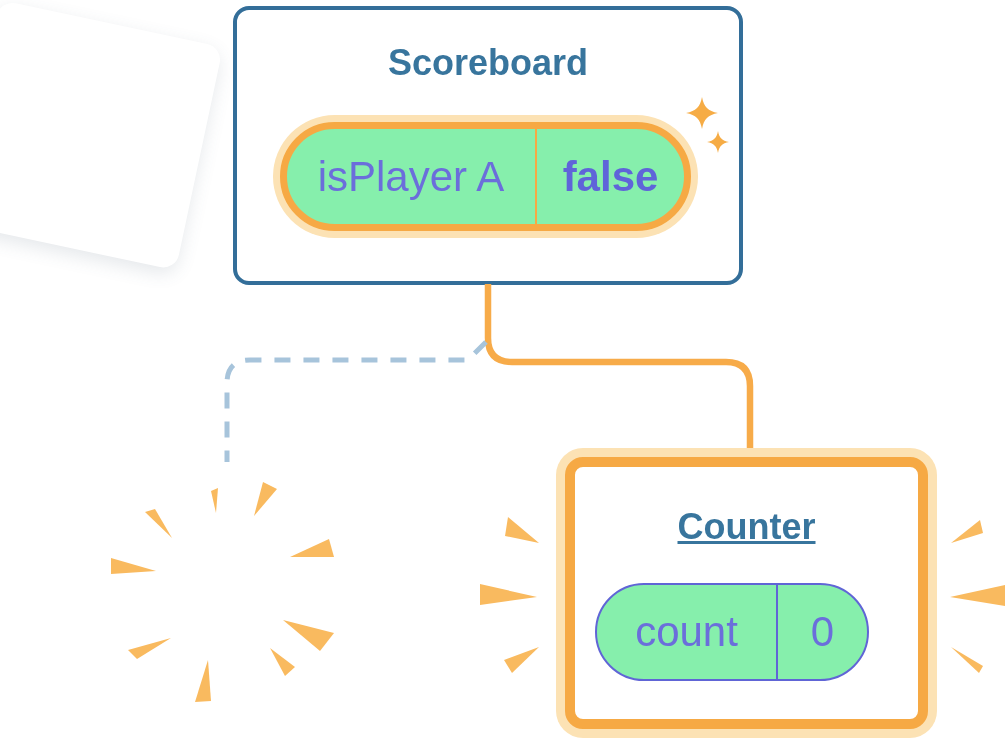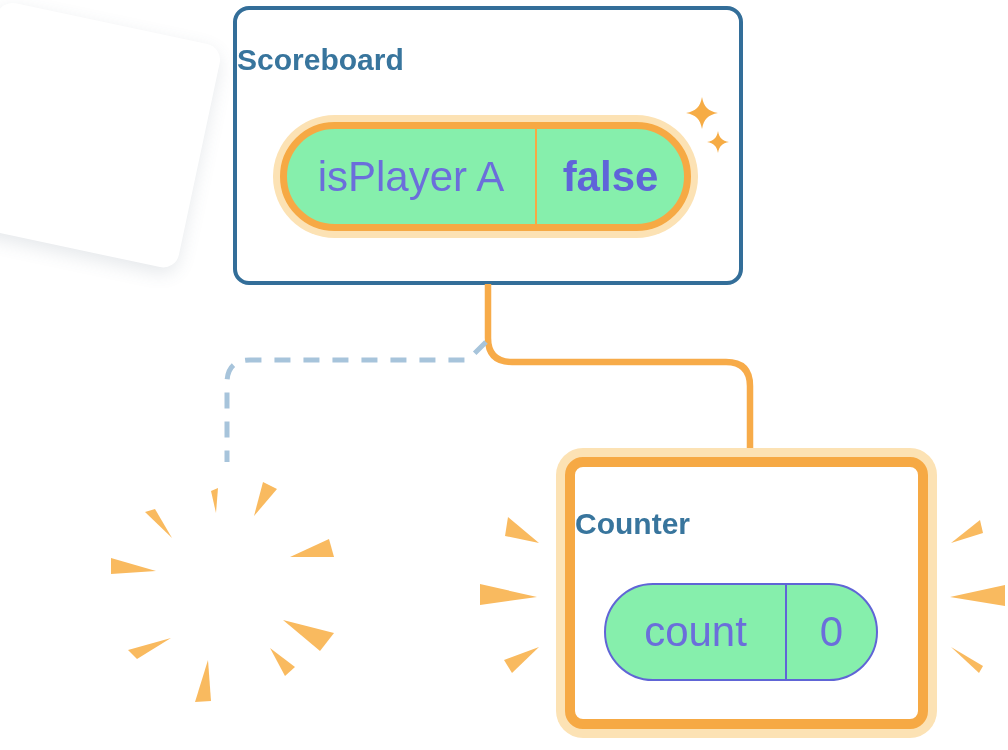--- a/index.html
+++ b/index.html
@@ -23,37 +23,37 @@
     box-shadow:0 0 0 9px #FCE2B4;
   }
   #destroyed-card {
     left:137px; top:455px; width:228px; height:228px;
     background:#ffffff; border-radius:16px;
     transform:rotate(12deg); transform-origin:top left;
     box-shadow:0 6px 18px rgba(70,90,110,0.14);
   }
 
   .card-title {
-    position:absolute; left:0; right:0; 
-    font-size:30px; font-weight:600; color:#38759D; line-height:1;
+    position:absolute; left:0; right:0; text-align:center;
+    font-size:36px; font-weight:600; color:#38759D; line-height:1;
   }
   #scoreboard-title { top:35px; }
-  #counter-title { top:42px; }
+  #counter-title { top:42px;text-decoration:underline; }
 
   
   .state-pill {
     position:absolute; display:flex; background:#86efac; overflow:hidden;
   }
   #scoreboard-pill {
     left:43px; top:112px; width:411px; height:109px;
     border:7px solid #F6A944; border-radius:56px;
     box-shadow:0 0 0 7px #FCE2B4;
   }
   #counter-pill {
-    left:29px; top:116px; width:274px; height:98px;
+    left:20px; top:116px; width:274px; height:98px;
     border:2.5px solid #6065D6; border-radius:50px;
   }
   .pill-cell {
     display:flex; align-items:center; justify-content:center;
     font-size:42px; color:#6B6EDB; line-height:1;
   }
   #scoreboard-pill .pill-key { width:248px; }
   #scoreboard-pill .pill-value {
     flex:1; border-left:2px solid #F6A944; font-weight:700; color:#5F64D9;
   }

